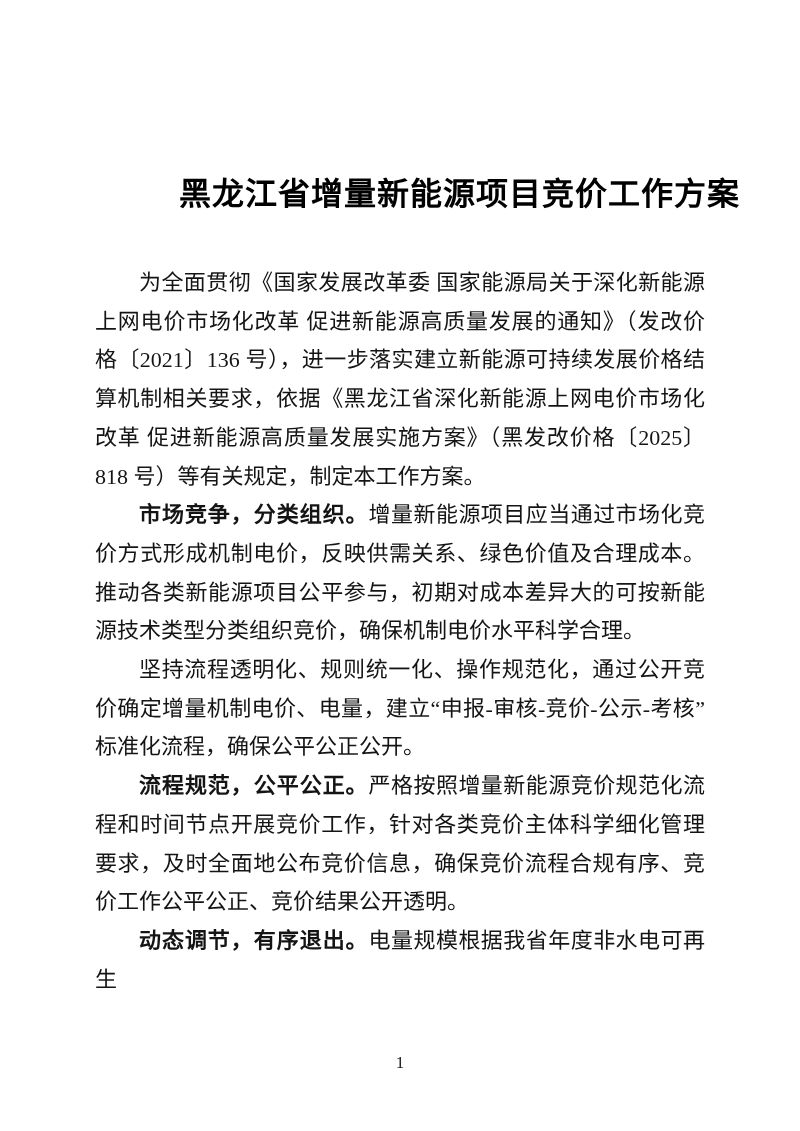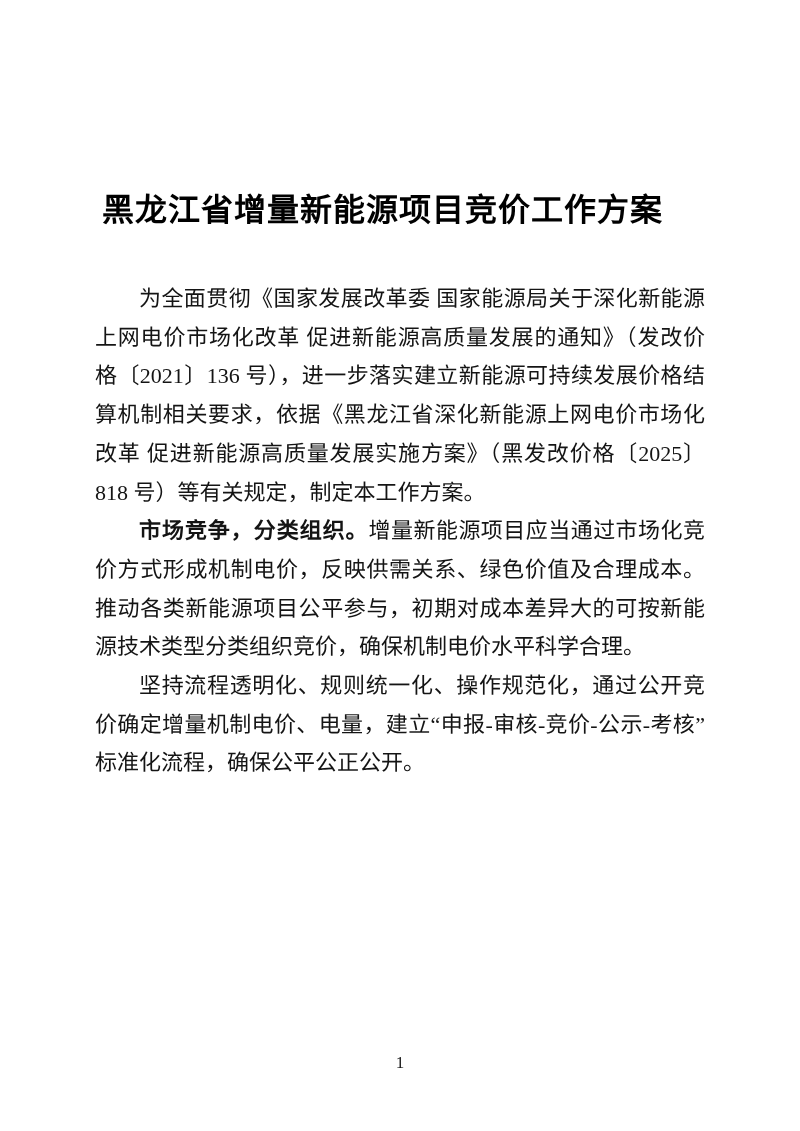--- a/index.html
+++ b/index.html
@@ -11,23 +11,23 @@
     position: relative;
     width: 800px;
     height: 1131px;
     margin: 0 auto;
     background: #ffffff;
     color: #141414;
     overflow: hidden;
     font-family: "Liberation Serif", "DejaVu Serif", serif;
   }
   .doc-title {
-    margin: 16px;
+    margin: 0;
     padding: 174px 60px 0 86px;
-    text-align: left;
+    text-align: right;
     font-size: 32px;
     line-height: 40px;
     font-weight: bold;
     letter-spacing: 1px;
     color: #000000;
     font-family: "Liberation Serif", "DejaVu Serif", serif;
   }
   .doc-body {
     margin: 50px 95px 0 95px;
     width: 610px;
@@ -64,16 +64,18 @@
 </head>
 <body>
 
 <div class="page" style="background: rgb(255, 255, 255); color: rgb(20, 20, 20);">
   <h1 class="doc-title">黑龙江省增量新能源项目竞价工作方案</h1>
 
   <div class="doc-body" id="doc-body">
       <p>为全面贯彻《国家发展改革委 国家能源局关于深化新能源上网电价市场化改革 促进新能源高质量发展的通知》（发改价格〔2021〕136 号），进一步落实建立新能源可持续发展价格结算机制相关要求，依据《黑龙江省深化新能源上网电价市场化改革 促进新能源高质量发展实施方案》（黑发改价格〔2025〕818 号）等有关规定，制定本工作方案。</p>
       <p><span class="para-lead">市场竞争，分类组织。</span><span>增量新能源项目应当通过市场化竞价方式形成机制电价，反映供需关系、绿色价值及合理成本。推动各类新能源项目公平参与，初期对成本差异大的可按新能源技术类型分类组织竞价，确保机制电价水平科学合理。</span></p>
       <p>坚持流程透明化、规则统一化、操作规范化，通过公开竞价确定增量机制电价、电量，建立“申报-审核-竞价-公示-考核”标准化流程，确保公平公正公开。</p>
+      <p><span class="para-lead">流程规范，公平公正。</span><span>严格按照增量新能源竞价规范化流程和时间节点开展竞价工作，针对各类竞价主体科学细化管理要求，及时全面地公布竞价信息，确保竞价流程合规有序、竞价工作公平公正、竞价结果公开透明。</span></p>
+      <p><span class="para-lead">动态调节，有序退出。</span><span>电量规模根据我省年度非水电可再生</span></p>
     </div>
 
   <div class="page-number">1</div>
 </div>
 
 </body></html>

